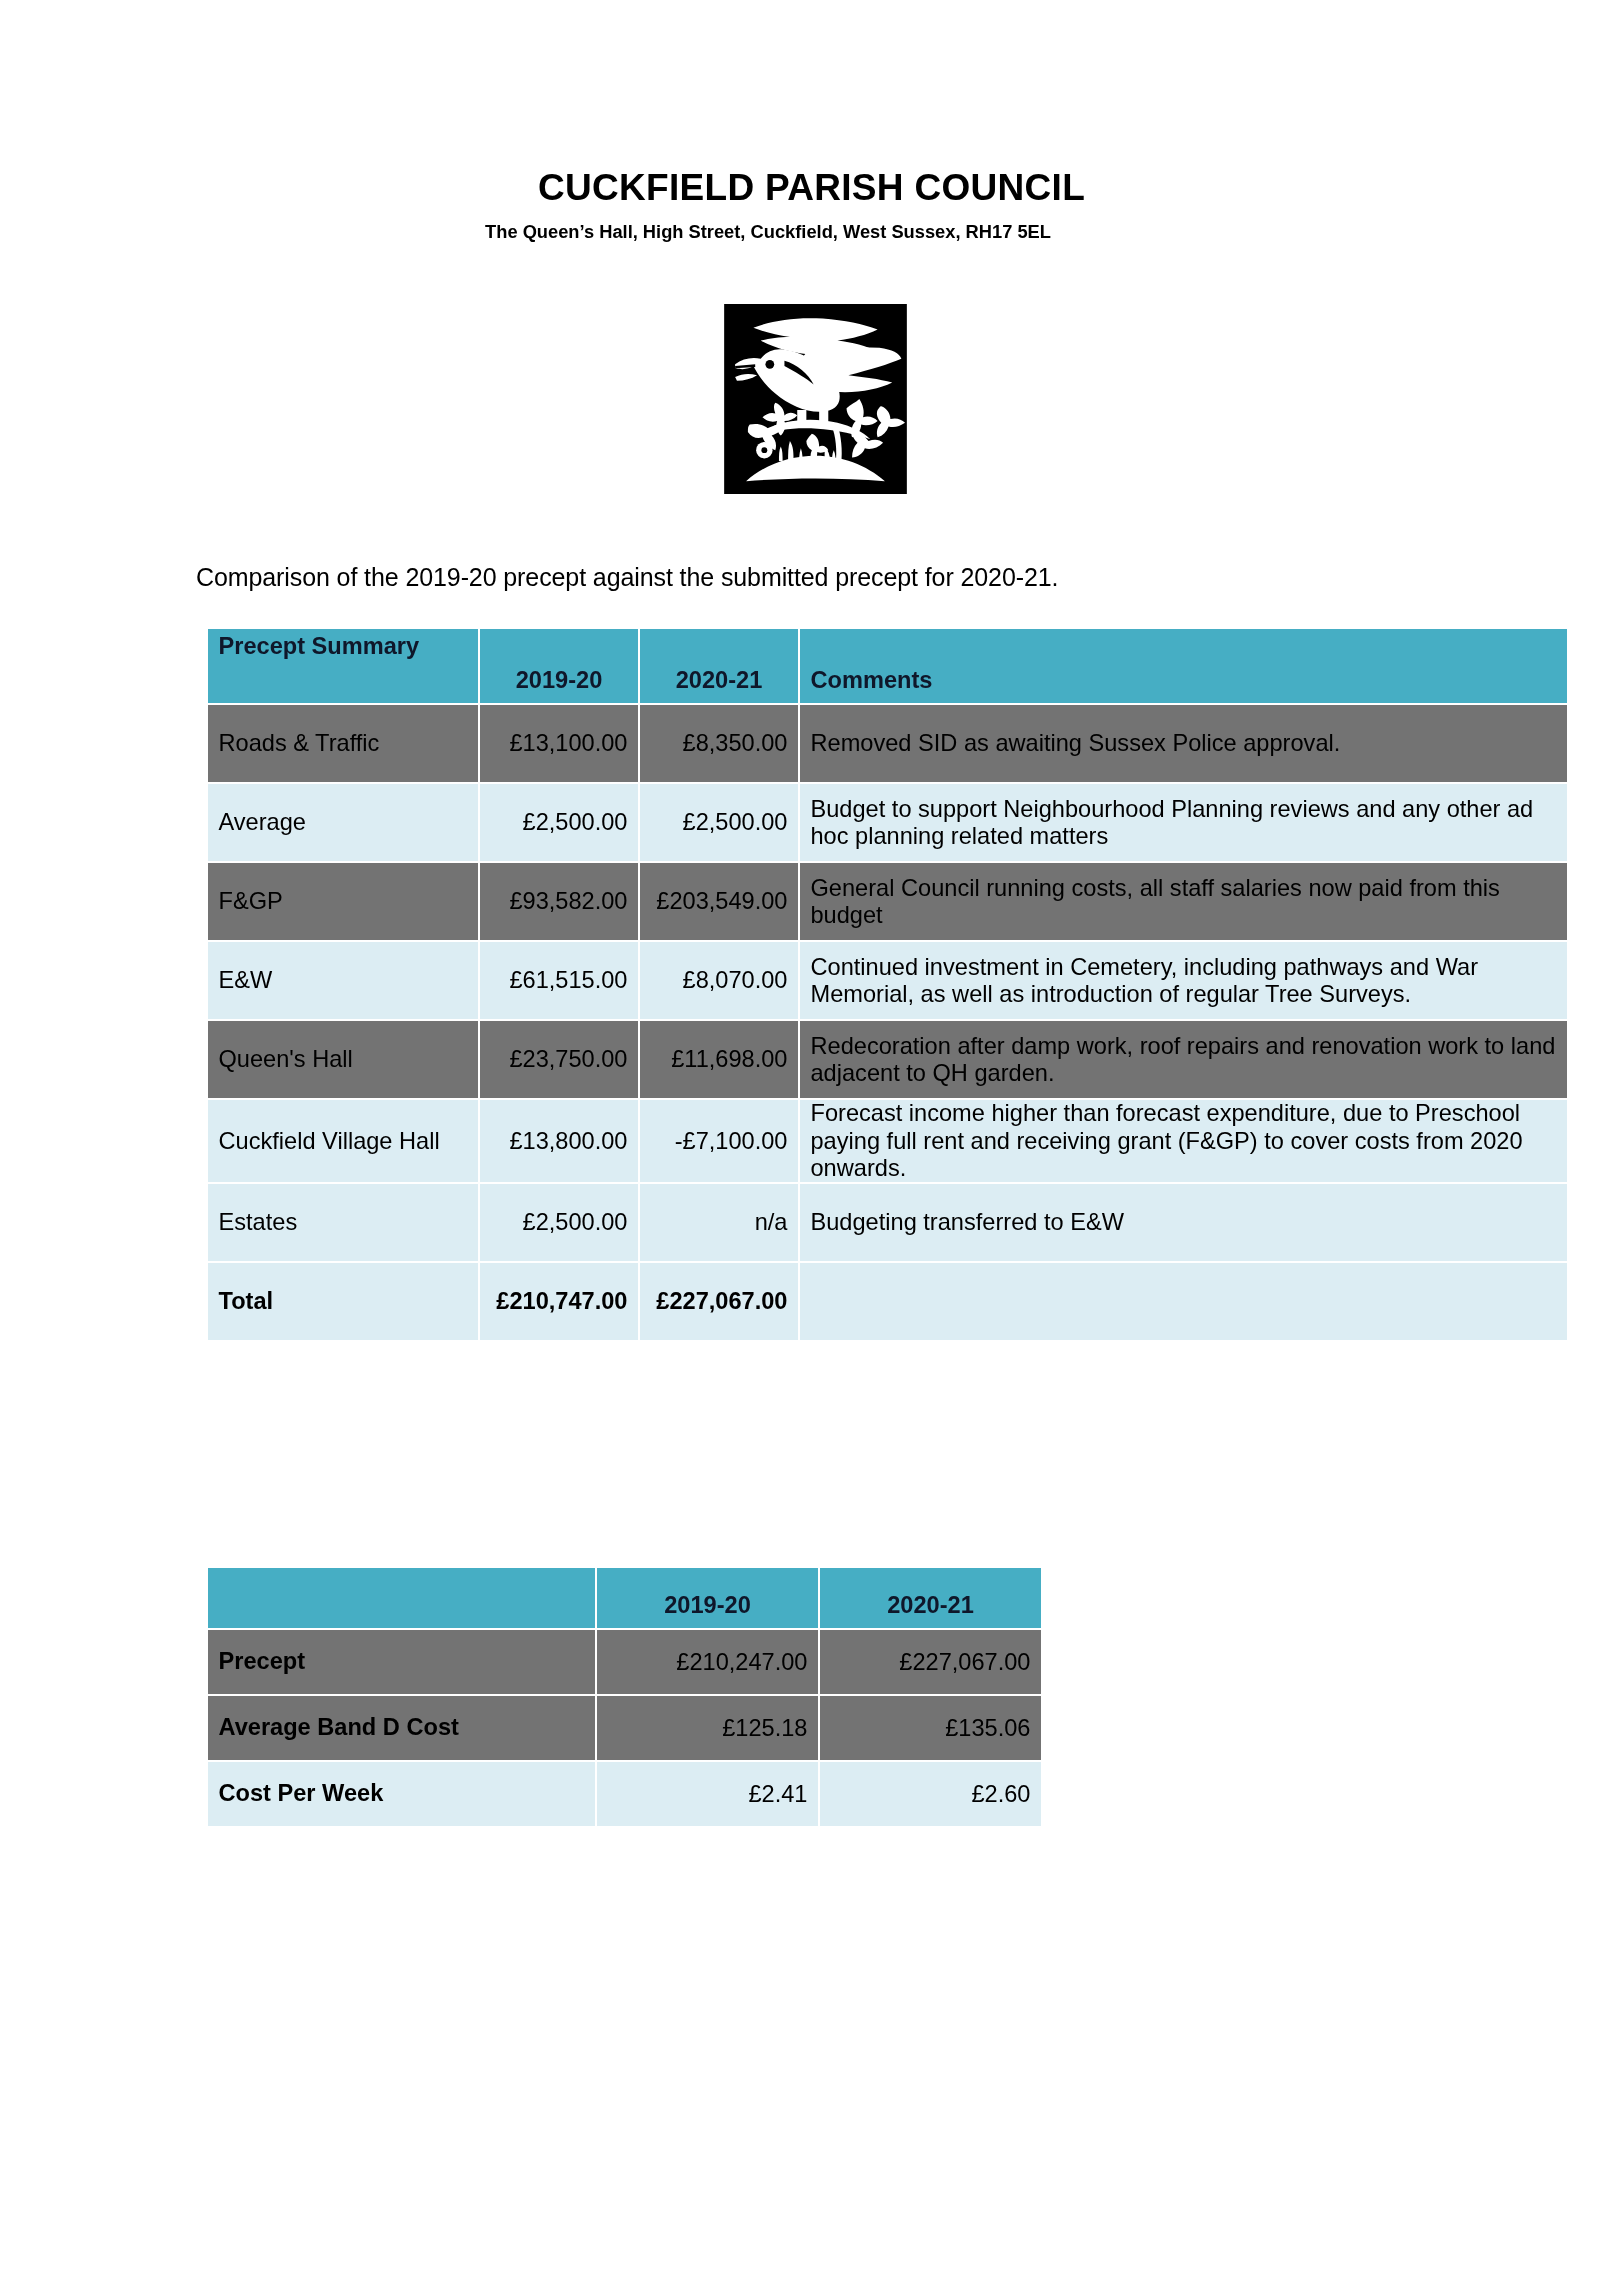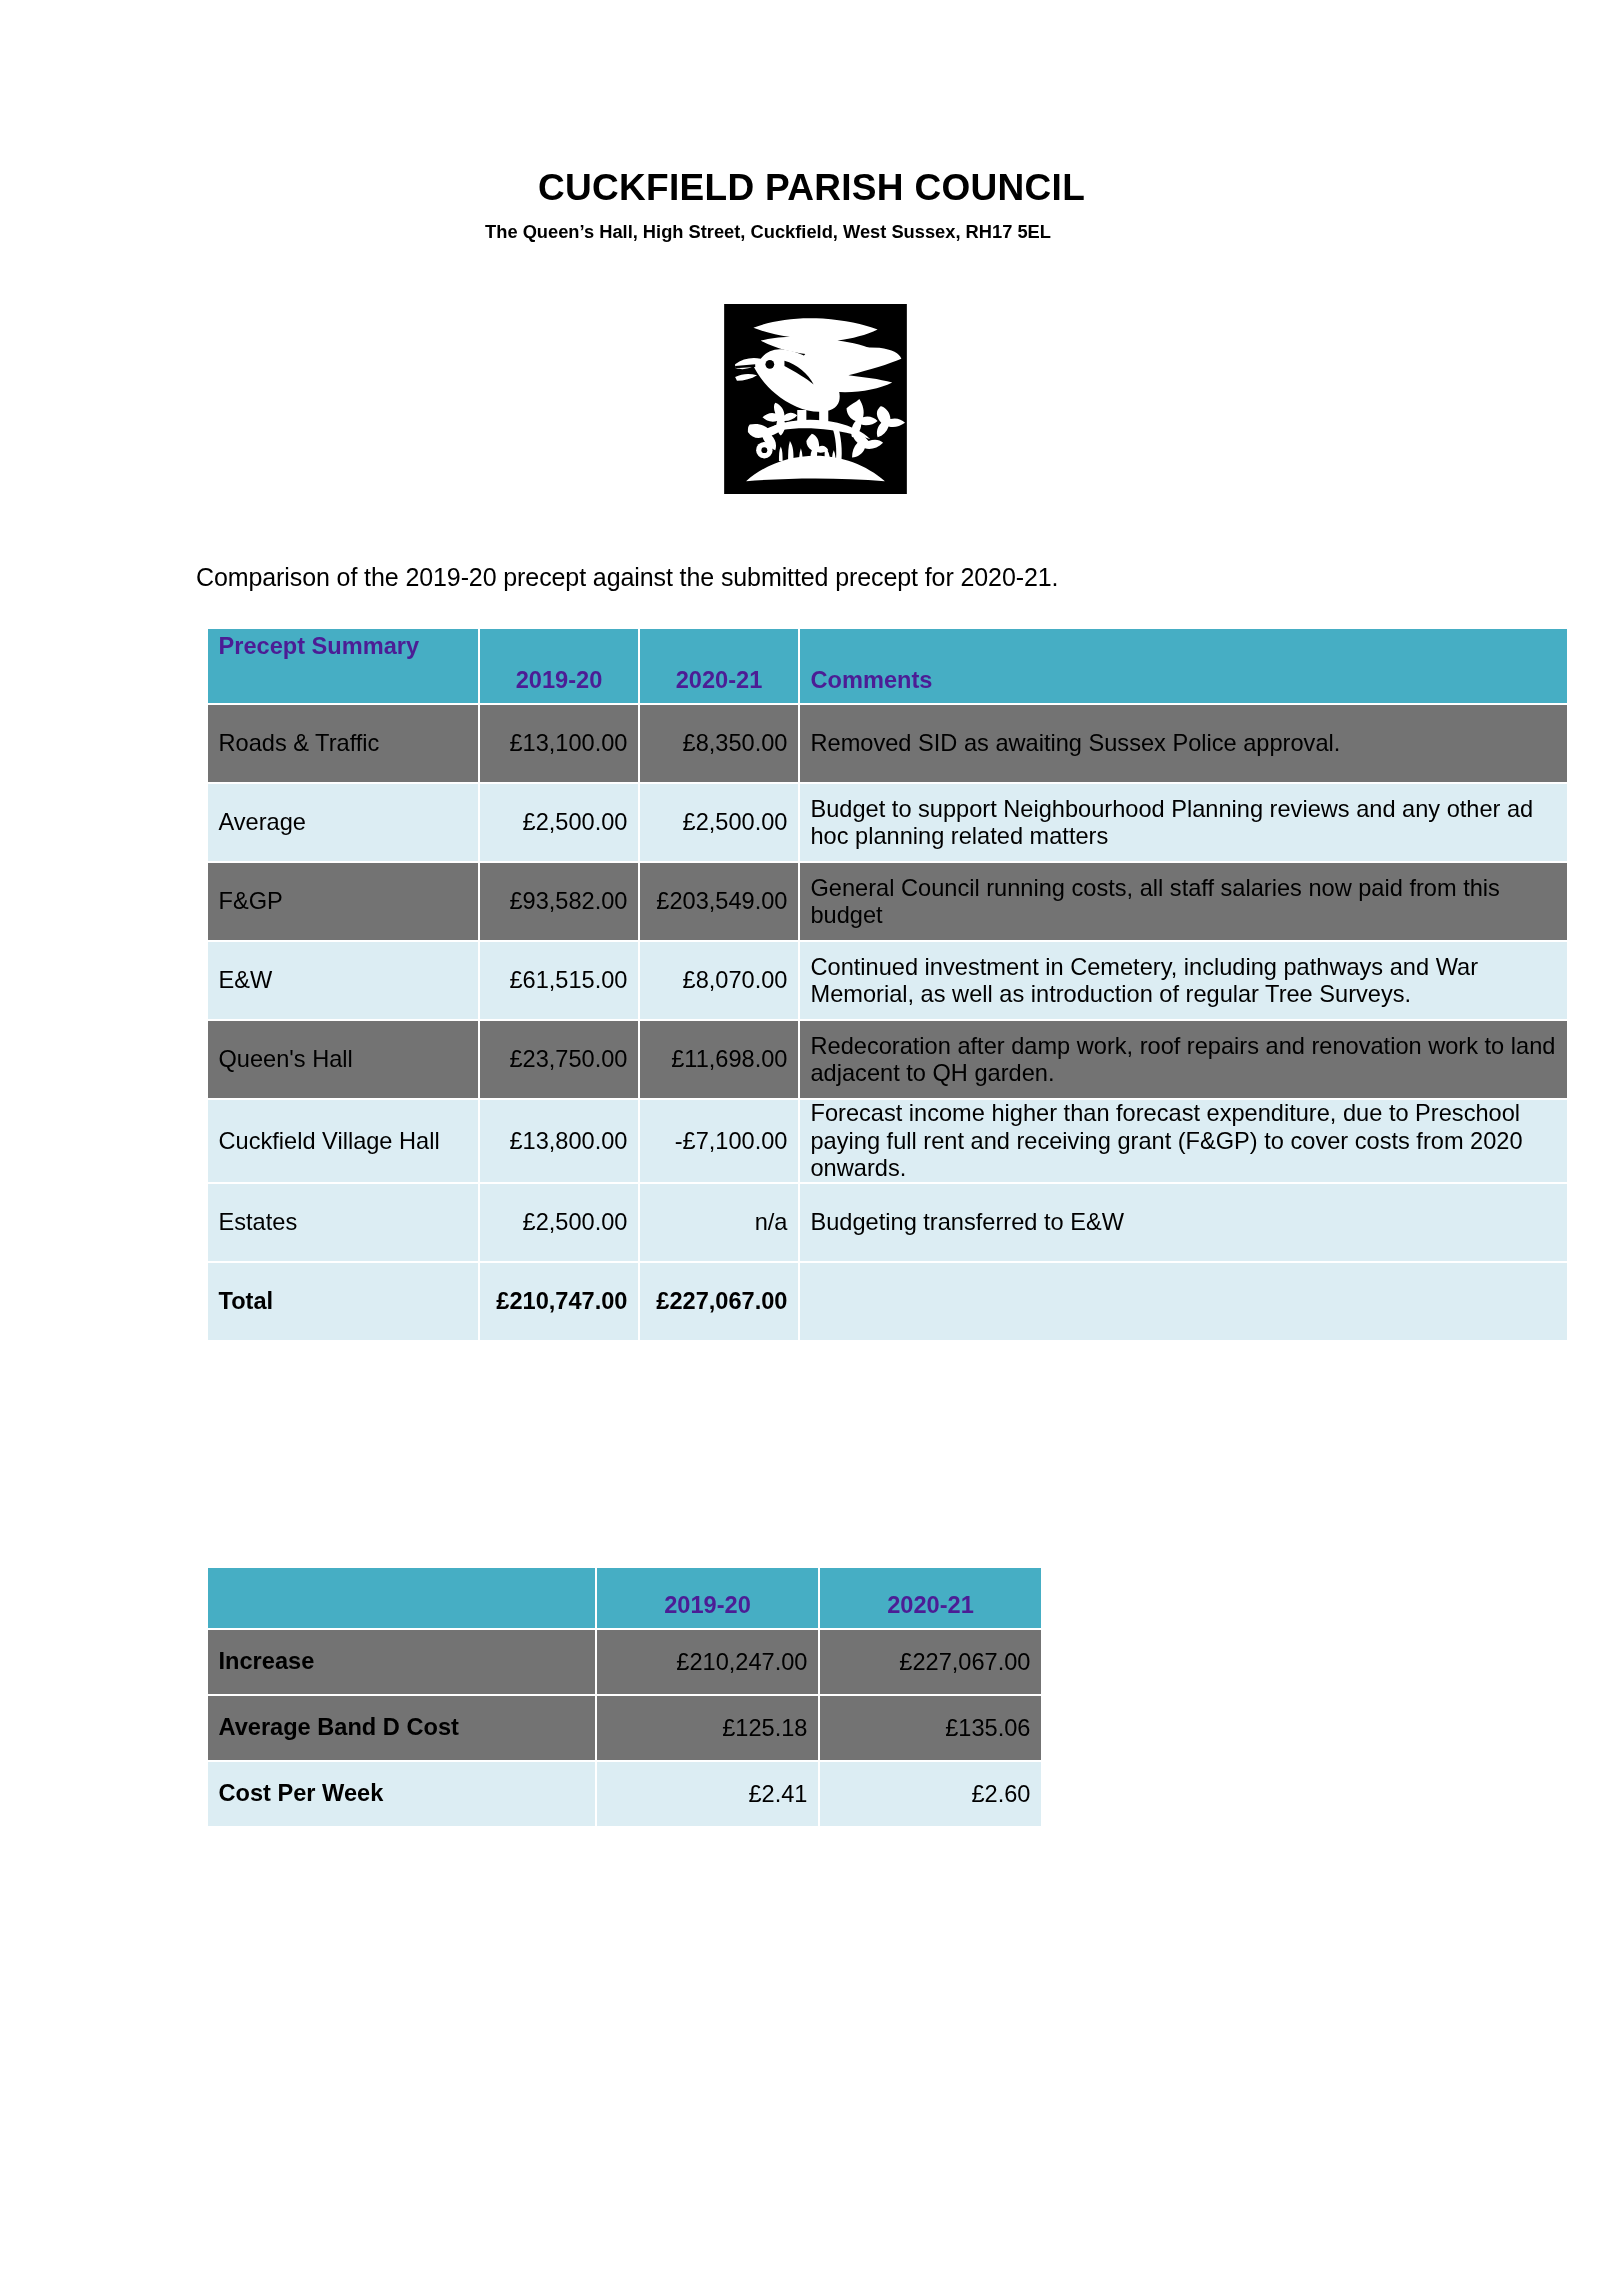--- a/index.html
+++ b/index.html
@@ -71,21 +71,21 @@
   table td, table th {
     padding: 0 10.5px;
     vertical-align: middle;
     font-size: 23.6px;
     font-weight: normal;
     text-align: left;
     border: 0;
   }
   .hdr th {
     background: #46AEC4;
-    color: #4c1d95;
+    color: #0f172a;
     font-weight: bold;
     vertical-align: bottom;
     padding-bottom: 9.2px;
   }
   .hdr th.blank { color: transparent; }
   .rowA td { background: #737373; }
   .rowB td { background: #DCEDF3; }
   .num { text-align: right; }
   .bold td { font-weight: bold; }
 
@@ -233,21 +233,21 @@
   <table id="summary-table">
     <thead>
       <tr class="hdr">
         <th class="blank"></th>
         <th>2019-20</th>
         <th>2020-21</th>
       </tr>
     </thead>
     <tbody>
       <tr class="rowA">
-        <td>Increase</td>
+        <td>Precept</td>
         <td class="num">£210,247.00</td>
         <td class="num">£227,067.00</td>
       </tr>
       <tr class="rowA">
         <td>Average Band D Cost</td>
         <td class="num">£125.18</td>
         <td class="num">£135.06</td>
       </tr>
       <tr class="rowB">
         <td>Cost Per Week</td>

